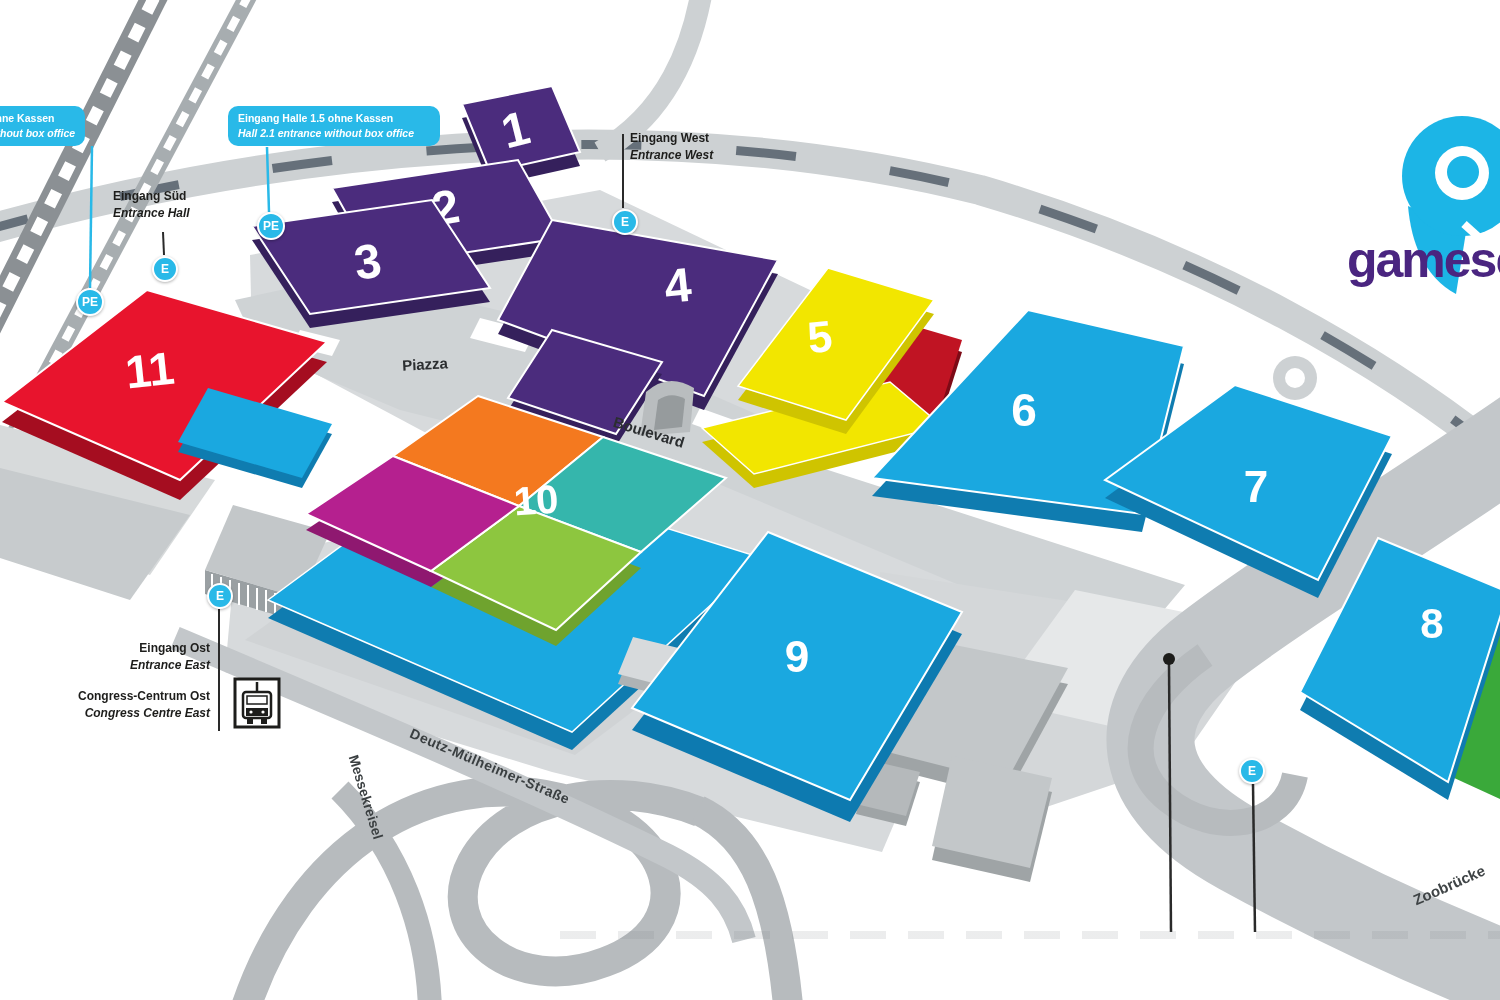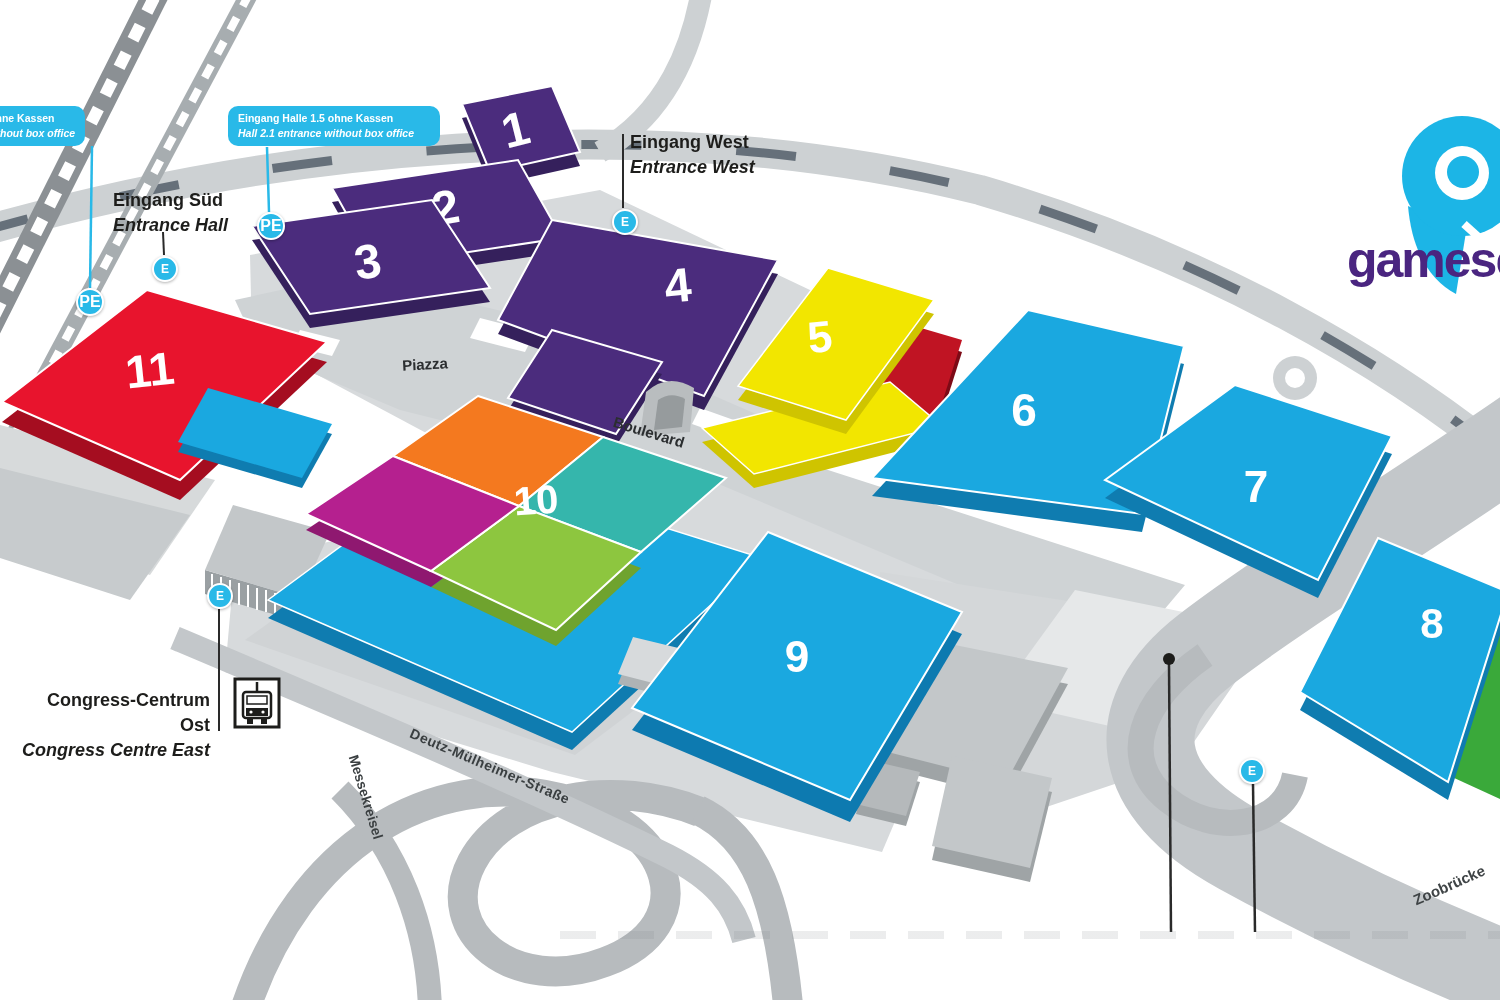--- a/index.html
+++ b/index.html
@@ -3,29 +3,29 @@
 <meta charset="utf-8">
 <style>
   html,body{margin:0;padding:0;background:#ffffff;}
   #stage{position:relative;width:1500px;height:1000px;overflow:hidden;background:#ffffff;
          font-family:"Liberation Sans",sans-serif;}
   #stage svg{position:absolute;left:0;top:0;}
   svg text.hallnum{font-family:"Liberation Sans",sans-serif;font-weight:bold;fill:#ffffff;text-anchor:middle;}
   .callout{position:absolute;background:#29b9e8;color:#ffffff;border-radius:10px;
            padding:5px 10px;font-size:10.5px;font-weight:bold;line-height:1.45;white-space:nowrap;}
   .callout .en{font-style:italic;display:block;}
-  .entr{position:absolute;color:#1d1d1b;font-size:18px;font-weight:bold;line-height:1.38;}
+  .entr{position:absolute;color:#1d1d1b;font-size:12px;font-weight:bold;line-height:1.38;}
   .entr .en{font-style:italic;display:block;}
   .street{position:absolute;color:#3a3f41;font-weight:bold;white-space:nowrap;
           transform:translate(-50%,-50%);}
   .badge{position:absolute;background:#29b9e8;color:#ffffff;border:2px solid #ffffff;
          border-radius:50%;display:flex;align-items:center;justify-content:center;
          font-weight:bold;box-shadow:0 1px 3px rgba(0,0,0,.3);transform:translate(-50%,-50%);}
   .badge.e{width:22px;height:22px;font-size:12px;}
-  .badge.pe{width:24px;height:24px;font-size:16px;}
+  .badge.pe{width:24px;height:24px;font-size:12px;}
   #logo-text{position:absolute;left:1347px;top:231px;width:153px;overflow:hidden;
              white-space:nowrap;font-size:50px;font-weight:bold;color:#4a2580;letter-spacing:-2px;}
   #legend-remnant{position:absolute;left:560px;top:931px;width:940px;height:8px;
                   background:repeating-linear-gradient(90deg,rgba(120,125,130,.14) 0 36px,rgba(0,0,0,0) 36px 58px);}
 </style>
 </head>
 <body>
 
 <div id="stage">
 
@@ -240,20 +240,24 @@
 </div>
 
 <div class="entr" style="left:113px;top:188px;">
   <span>Eingang Süd</span>
   <span class="en">Entrance Hall</span>
 </div>
 <div class="entr" style="left:630px;top:130px;">
   <span>Eingang West</span>
   <span class="en">Entrance West</span>
 </div>
+<div class="entr" style="left:18px;top:640px;width:192px;text-align:right;">
+  <span>Eingang Ost</span>
+  <span class="en">Entrance East</span>
+</div>
 <div class="entr" style="left:18px;top:688px;width:192px;text-align:right;">
   <span>Congress-Centrum Ost</span>
   <span class="en">Congress Centre East</span>
 </div>
 
 <div class="street" style="left:425px;top:364px;font-size:15px;color:#2b2e30;transform:translate(-50%,-50%) rotate(-3deg);">Piazza</div>
 <div class="street" style="left:649px;top:432px;font-size:15px;color:#2b2e30;transform:translate(-50%,-50%) rotate(17deg);">Boulevard</div>
 <div class="street" style="left:490px;top:766px;font-size:14px;transform:translate(-50%,-50%) rotate(23deg);letter-spacing:.5px;">Deutz-Mülheimer-Straße</div>
 <div class="street" style="left:366px;top:797px;font-size:14px;transform:translate(-50%,-50%) rotate(73deg);">Messekreisel</div>
 <div class="street" style="left:1449px;top:885px;font-size:15px;color:#3f4446;transform:translate(-50%,-50%) rotate(-24deg);">Zoobrücke</div>

